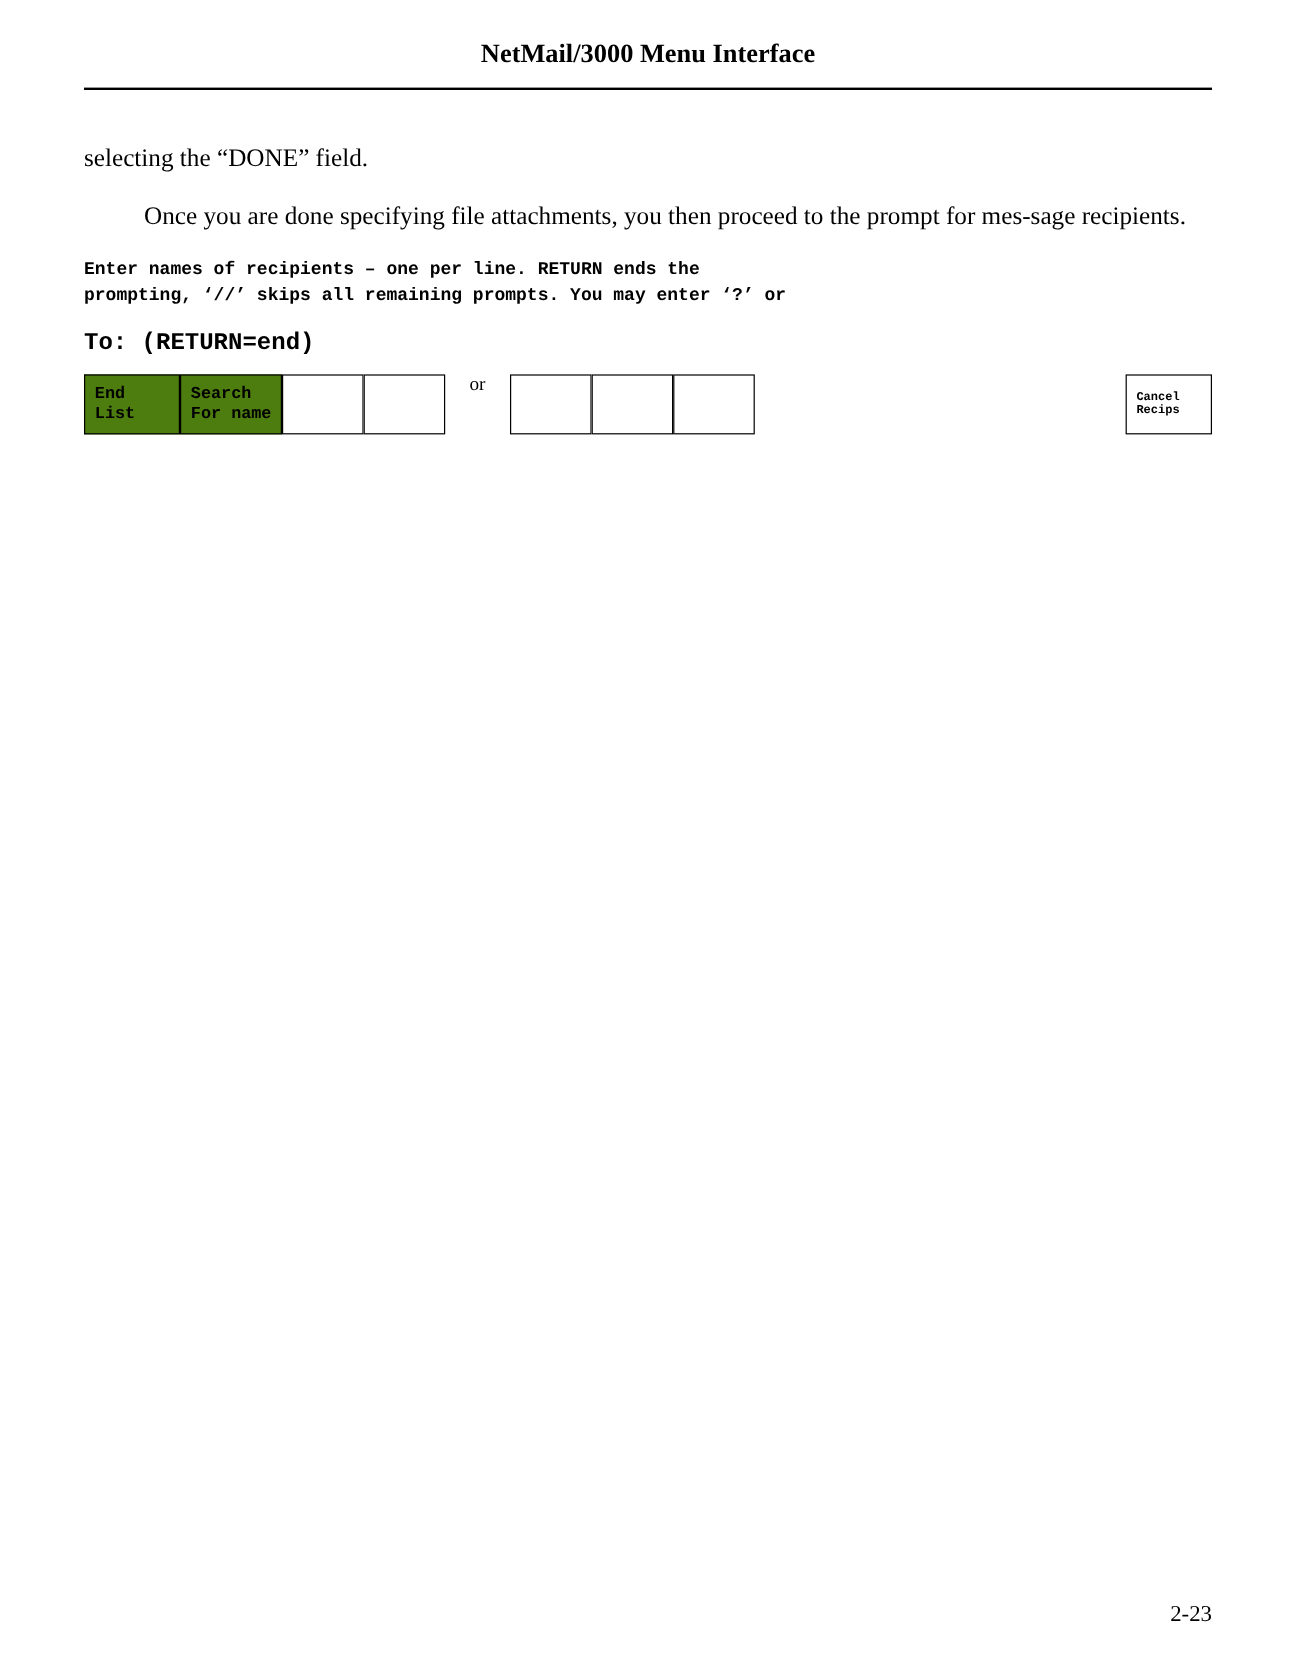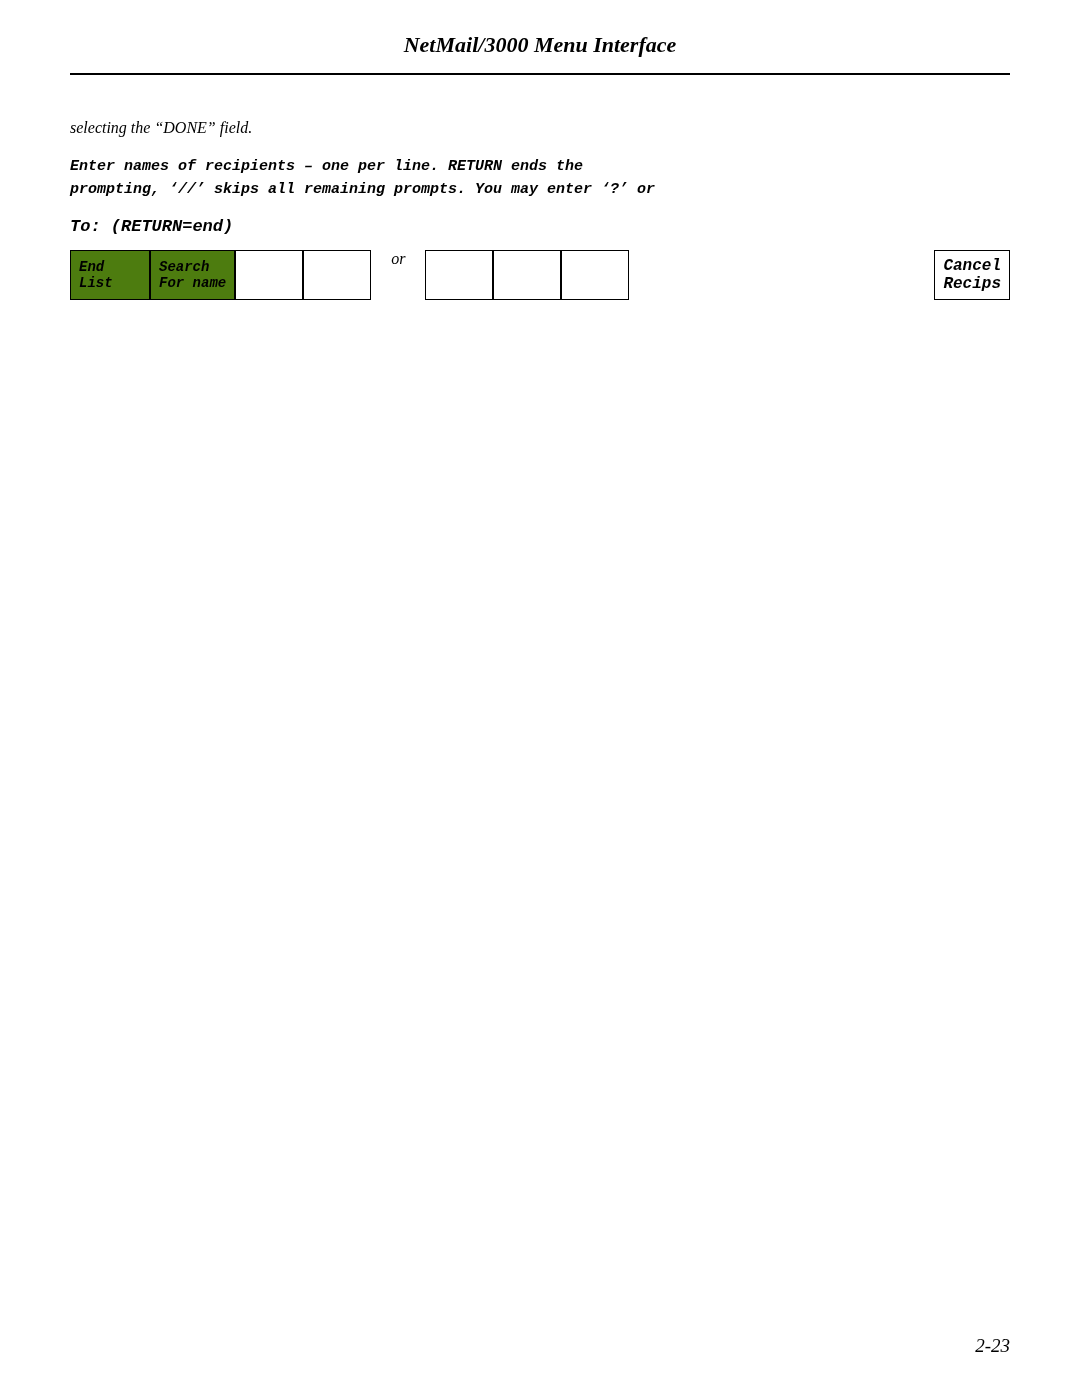--- a/index.html
+++ b/index.html
@@ -17,41 +17,40 @@
       color: #000000;
       position: relative;
       overflow: hidden;
     }
 
     .page-container {
       width: 100%;
       height: 100%;
       padding: 0 70px;
       position: relative;
-      font-style: italic;
     }
 
     
     .header {
       text-align: center;
       padding-top: 30px;
       padding-bottom: 12px;
       border-bottom: 2px solid #000;
       margin-bottom: 40px;
     }
 
     .header-title {
       font-size: 22px;
       font-weight: bold;
       line-height: 1.4;
     }
 
     
     .body-text {
-      font-size: 16px;
+      font-size: 21px;
       line-height: 1.6;
       margin-bottom: 16px;
     }
 
     .indent {
       text-indent: 50px;
     }
 
     
     .terminal-section {
@@ -61,21 +60,21 @@
     .terminal-text {
       font-family: 'Courier New', Courier, monospace;
       font-size: 15px;
       font-weight: bold;
       line-height: 1.5;
       margin-bottom: 16px;
     }
 
     .to-line {
       font-family: 'Courier New', Courier, monospace;
-      font-size: 17px;
+      font-size: 20px;
       font-weight: bold;
       margin-bottom: 14px;
     }
 
     
     .page-number {
       position: absolute;
       bottom: 40px;
       right: 70px;
       font-size: 19px;
@@ -120,21 +119,21 @@
     }
 
     .btn-cell-right-tall {
       display: flex;
       flex-direction: column;
       justify-content: center;
       align-items: flex-start;
       padding: 3px 8px;
       border: 1.5px solid #000;
       font-family: 'Courier New', Courier, monospace;
-      font-size: 16px;
+      font-size: 10px;
       font-weight: bold;
       background: #fff;
       min-width: 72px;
       min-height: 50px;
       cursor: pointer;
     }
 
     .right-empty-cells {
       display: flex;
     }
@@ -152,20 +151,21 @@
 
 <div class="page-container">
 
   <div class="header">
     <div class="header-title">
       <div>NetMail/3000 Menu Interface</div>
     </div>
   </div>
 
   <p class="body-text">selecting the “DONE” field.</p>
+  <p class="body-text indent">Once you are done specifying file attachments, you then proceed to the prompt for mes-sage recipients.</p>
 
   <div class="terminal-section">
     <div class="terminal-text">
       <div> Enter names of recipients – one per line. RETURN ends the</div>
       <div>prompting, ‘//’ skips all remaining prompts. You may enter ‘?’ or</div>
     </div>
 
     <div class="to-line">To:  (RETURN=end)</div>
 
     <div class="full-button-row">

